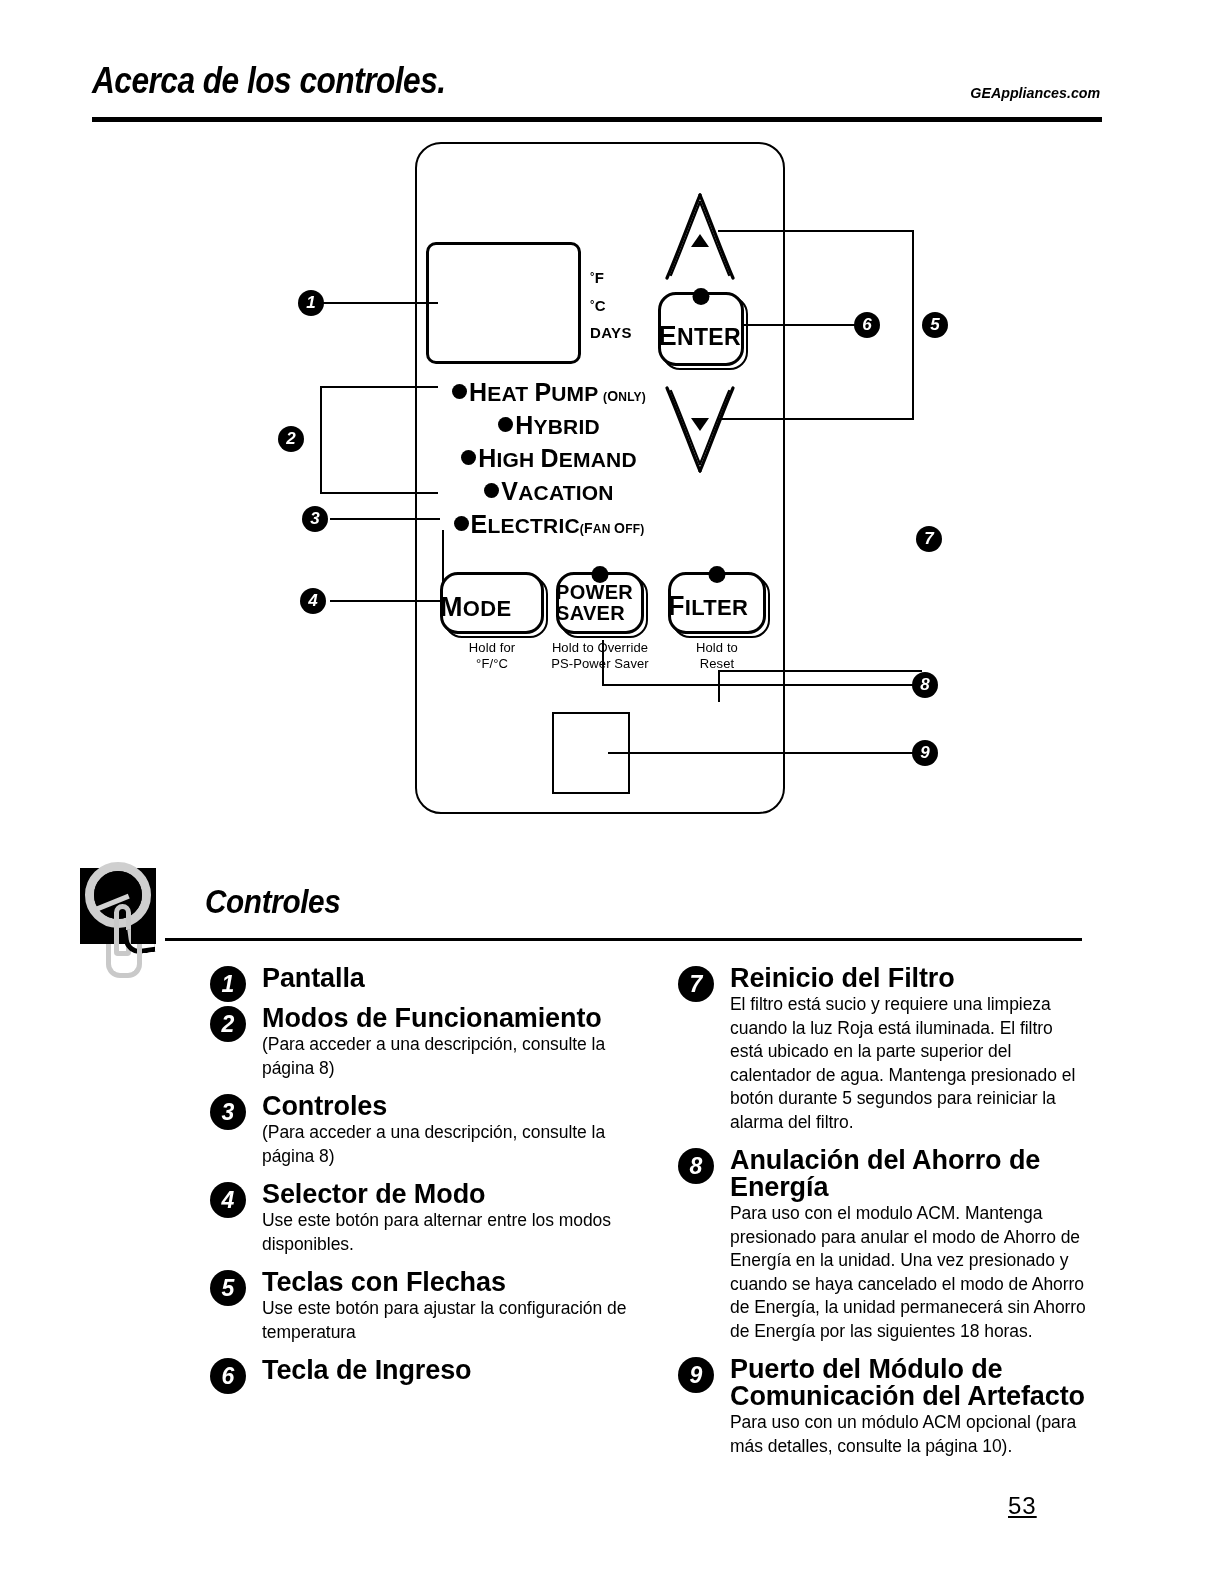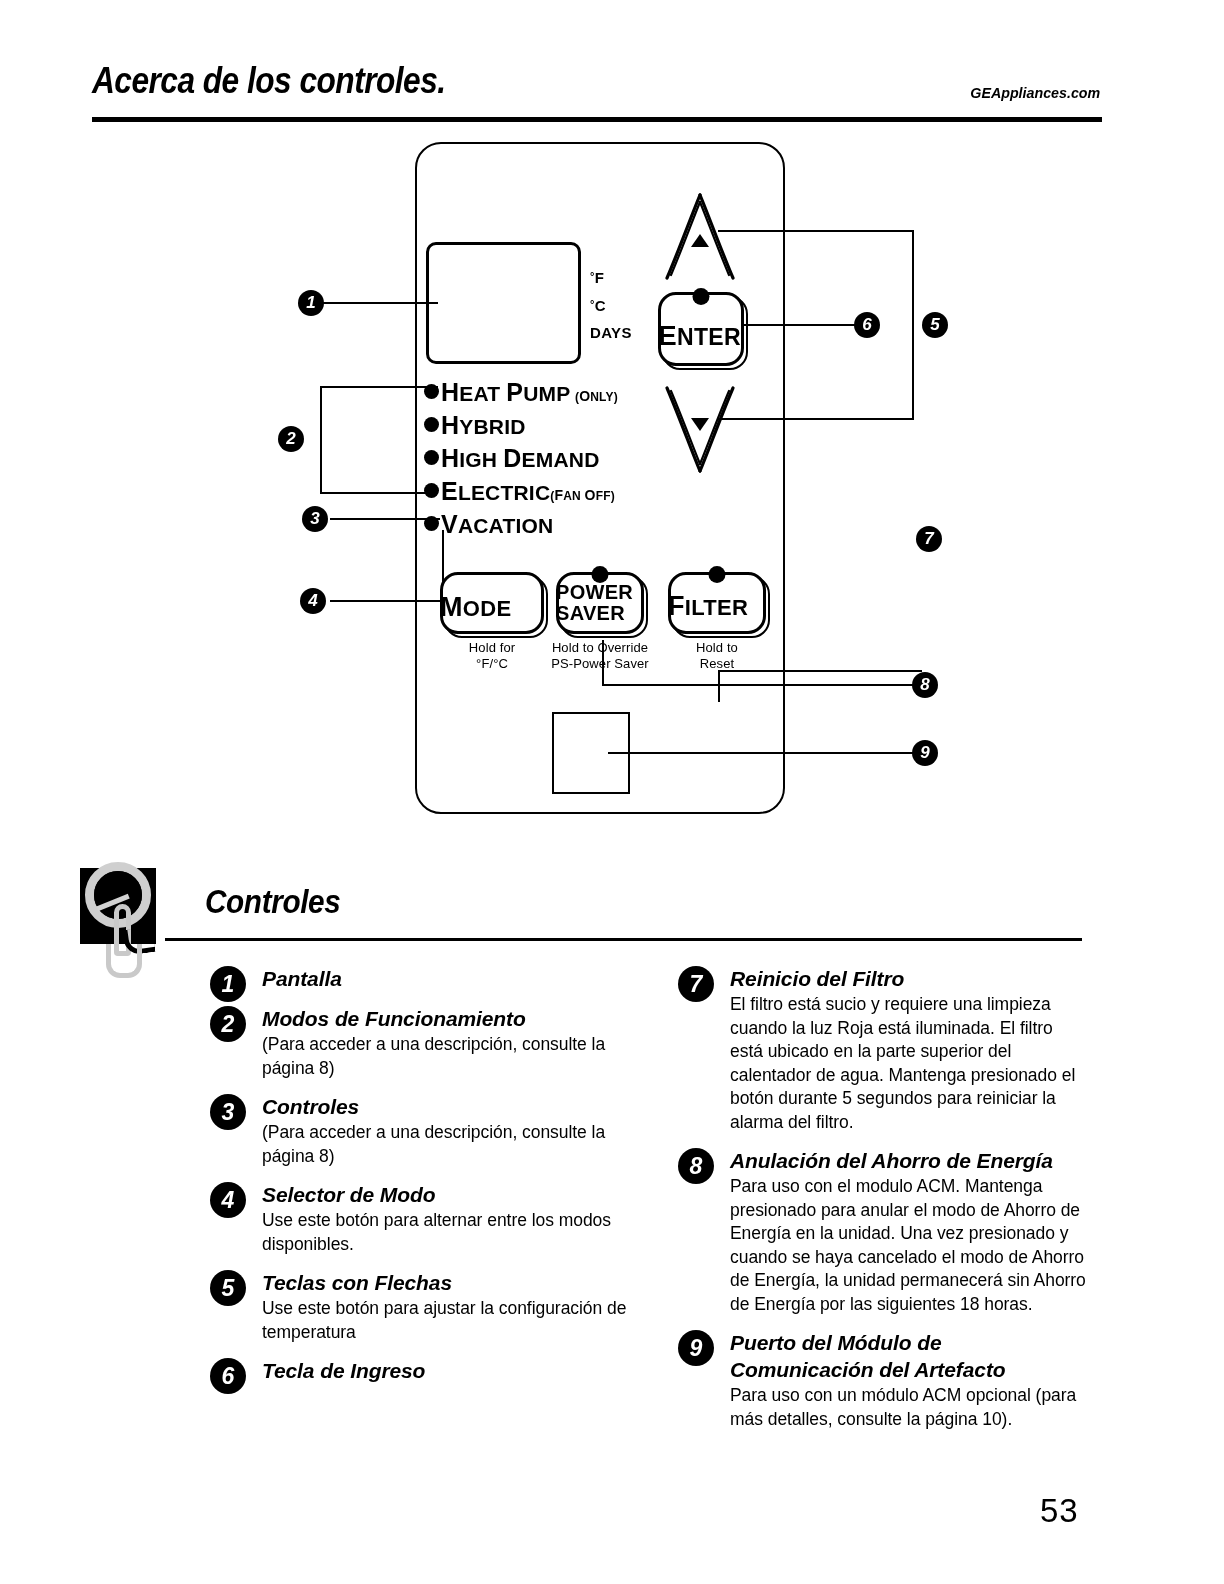--- a/index.html
+++ b/index.html
@@ -109,20 +109,21 @@
   #mode-list {
     position: absolute;
     left: 424px;
     top: 248px;
     width: 250px;
   }
   .mode-row {
     position: relative;
     height: 33px;
     white-space: nowrap;
+    text-align: center;
   }
   .led {
     display: inline-block;
     width: 15px;
     height: 15px;
     border-radius: 50%;
     background: #000;
     vertical-align: 2px;
     margin-right: 2px;
   }
@@ -373,40 +374,40 @@
     border-radius: 50%;
     background: #000;
     color: #fff;
     font-size: 23px;
     font-style: italic;
     font-weight: bold;
     text-align: center;
     line-height: 36px;
   }
   .legend-title {
-    font-size: 21px;
-    font-style: italic;
+    font-size: 27px;
     font-weight: bold;
     line-height: 27px;
     letter-spacing: -0.1px;
   }
   .legend-body {
     font-size: 17.5px;
     line-height: 23.5px;
     letter-spacing: -0.05px;
     margin-top: 1px;
   }
 
   
   #page-number {
     position: absolute;
-    left: 1040px;
+    left: 1008px;
     top: 1492px;
-    font-size: 33px;
+    font-size: 24px;
     letter-spacing: 1px;
+    text-decoration: underline;
   }
 </style>
 </head>
 <body>
 
 <div id="page-header">
   <div id="header-title">Acerca de los controles.</div>
   <div id="header-site">GEAppliances.com</div>
   <div id="header-rule"></div>
 </div>
@@ -426,24 +427,24 @@
     <div class="mode-row">
       <span class="led"></span><span class="mode-label"><span class="cap">H</span>EAT <span class="cap">P</span>UMP</span> <span class="mode-sub">(<span class="cap">O</span>NLY)</span>
     </div>
     <div class="mode-row">
       <span class="led"></span><span class="mode-label"><span class="cap">H</span>YBRID</span>
     </div>
     <div class="mode-row">
       <span class="led"></span><span class="mode-label"><span class="cap">H</span>IGH <span class="cap">D</span>EMAND</span>
     </div>
     <div class="mode-row">
+      <span class="led"></span><span class="mode-label"><span class="cap">V</span>ACATION</span>
+    </div>
+    <div class="mode-row">
       <span class="led"></span><span class="mode-label"><span class="cap">E</span>LECTRIC</span><span class="mode-sub">(<span class="cap">F</span>AN <span class="cap">O</span>FF)</span>
-    </div>
-    <div class="mode-row">
-      <span class="led"></span><span class="mode-label"><span class="cap">V</span>ACATION</span>
     </div>
   </div>
 
   <div class="arrow-key" id="arrow-up">
     <svg class="leaf" viewBox="0 0 74 92">
       <path d="M37 3 C45 22 58 58 70 86" fill="none" stroke="#000" stroke-width="3.2" stroke-linecap="round"></path>
       <path d="M37 3 C29 22 16 58 4 86" fill="none" stroke="#000" stroke-width="3.2" stroke-linecap="round"></path>
       <path d="M37 10 C44 27 55 57 66 83" fill="none" stroke="#000" stroke-width="2.2" stroke-linecap="round"></path>
       <path d="M37 10 C30 27 19 57 8 83" fill="none" stroke="#000" stroke-width="2.2" stroke-linecap="round"></path>
     </svg>

